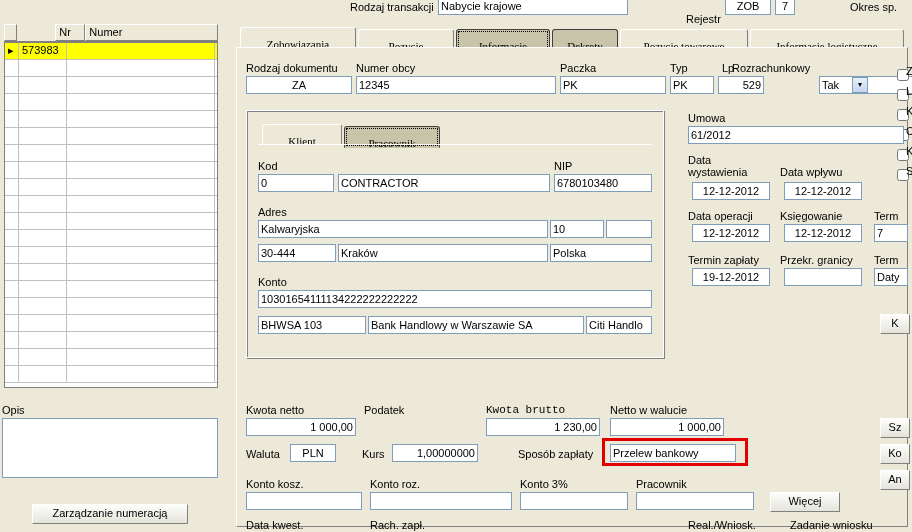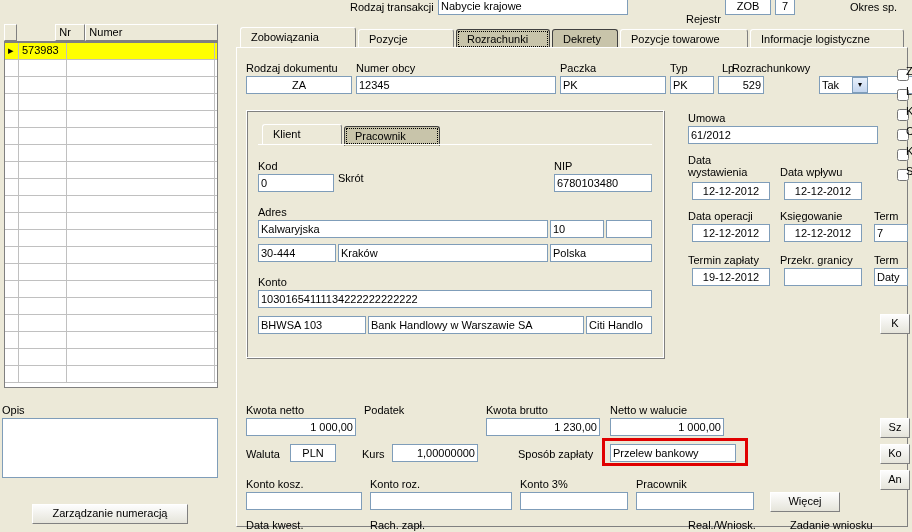--- a/index.html
+++ b/index.html
@@ -35,23 +35,25 @@
     cursor:pointer;
   }
   .tab {
     position:absolute;
     background:#ece9d8;
     border:1px solid #808080;
     border-bottom:none;
     border-top-color:#fff; border-left-color:#fff;
     border-top-left-radius:3px; border-top-right-radius:3px;
     font-size:11px;
-    padding:3px 10px;
+    padding:10px 10px;
     height:20px;
     cursor:pointer;
+    text-align:center;
+    font-family:Liberation Serif, serif;
   }
   .tab.sel {
     background:#c8c4aa;
     border-color:#404040;
     border-bottom:1px solid #c8c4aa;
   }
   .tab.dotted {
     outline:1px dotted #000;
     outline-offset:-3px;
     background:#c8c4aa;
@@ -217,21 +219,21 @@
         <div class="grid-cell" style="width:148px;"></div>
       </div>
 </div>
 
 <div class="lbl" style="left:2px; top:404px;">Opis</div>
 <div class="field" style="left:2px; top:418px; width:216px; height:60px;"></div>
 <div class="btn" style="left:32px; top:504px; width:156px;">Zarządzanie numeracją</div>
 
 <div class="tab" style="left:240px; top:27px; width:116px;">Zobowiązania</div>
 <div class="tab" style="left:358px; top:29px; width:96px;">Pozycje</div>
-<div class="tab sel dotted" style="left:456px; top:29px; width:94px;">Rozrachunki</div>
+<div class="tab sel dotted" style="left:456px; top:29px; width:94px;">Informacje</div>
 <div class="tab sel" style="left:552px; top:29px; width:66px;">Dekrety</div>
 <div class="tab" style="left:620px; top:29px; width:128px;">Pozycje towarowe</div>
 <div class="tab" style="left:750px; top:29px; width:154px;">Informacje logistyczne</div>
 <div style="position:absolute; left:236px; top:47px; width:672px; height:480px; border:1px solid #fff; border-left-color:#fff; border-top-color:#fff; border-right-color:#808080; border-bottom-color:#808080; background:#ece9d8;"></div>
 
 <div class="lbl" style="left:246px; top:62px;">Rodzaj dokumentu</div>
 <div class="field" style="left:246px; top:76px; width:106px; text-align:center;">ZA</div>
 <div class="lbl" style="left:356px; top:62px;">Numer obcy</div>
 <div class="field" style="left:356px; top:76px; width:200px;">12345</div>
 <div class="lbl" style="left:560px; top:62px;">Paczka</div>
@@ -258,40 +260,41 @@
 <div class="lbl" style="left:906px; top:165px;">S</div>
 
 <div class="groupbox" style="left:246px; top:110px; width:418px; height:248px;"></div>
 <div class="tab" style="left:262px; top:124px; width:80px; font-weight:normal;">Klient</div>
 <div class="tab sel dotted" style="left:344px; top:126px; width:96px;">Pracownik</div>
 <div style="position:absolute; left:258px; top:144px; width:394px; height:0; border-top:1px solid #fff;"></div>
 
 <div class="lbl" style="left:258px; top:160px;">Kod</div>
 <div class="field" style="left:258px; top:174px; width:76px;">0</div>
 <div class="lbl" style="left:338px; top:172px;">Skrót</div>
+<div class="field" style="left:338px; top:174px; width:212px;">CONTRACTOR</div>
 <div class="lbl" style="left:554px; top:160px;">NIP</div>
 <div class="field" style="left:554px; top:174px; width:98px;">6780103480</div>
 
 <div class="lbl" style="left:258px; top:206px;">Adres</div>
 <div class="field" style="left:258px; top:220px; width:290px;">Kalwaryjska</div>
 <div class="field" style="left:550px; top:220px; width:54px;">10</div>
 <div class="field" style="left:606px; top:220px; width:46px;"></div>
 
 <div class="field" style="left:258px; top:244px; width:78px;">30-444</div>
 <div class="field" style="left:338px; top:244px; width:210px;">Kraków</div>
 <div class="field" style="left:550px; top:244px; width:102px;">Polska</div>
 
 <div class="lbl" style="left:258px; top:276px;">Konto</div>
 <div class="field" style="left:258px; top:290px; width:394px;">10301654111134222222222222</div>
 <div class="field" style="left:258px; top:316px; width:108px;">BHWSA 103</div>
 <div class="field" style="left:368px; top:316px; width:216px;">Bank Handlowy w Warszawie SA</div>
 <div class="field" style="left:586px; top:316px; width:66px;">Citi Handlo</div>
 
 <div class="lbl" style="left:688px; top:112px;">Umowa</div>
-<div class="field" style="left:688px; top:126px; width:190px;">61/2012</div>
+<div class="field" style="left:688px; top:126px; width:216px;">61/2012</div>
 
 <div class="lbl" style="left:688px; top:154px; width:70px;">Data wystawienia</div>
 <div class="field" style="left:692px; top:182px; width:78px; text-align:center;">12-12-2012</div>
 <div class="lbl" style="left:780px; top:166px;">Data wpływu</div>
 <div class="field" style="left:784px; top:182px; width:78px; text-align:center;">12-12-2012</div>
 
 <div class="lbl" style="left:688px; top:210px;">Data operacji</div>
 <div class="field" style="left:692px; top:224px; width:78px; text-align:center;">12-12-2012</div>
 <div class="lbl" style="left:780px; top:210px;">Księgowanie</div>
 <div class="field" style="left:784px; top:224px; width:78px; text-align:center;">12-12-2012</div>
@@ -303,21 +306,21 @@
 <div class="lbl" style="left:780px; top:254px;">Przekr. granicy</div>
 <div class="field" style="left:784px; top:268px; width:78px;"></div>
 <div class="lbl" style="left:874px; top:254px;">Term</div>
 <div class="field" style="left:874px; top:268px; width:34px;">Daty</div>
 
 <div class="btn" style="left:880px; top:314px; width:30px;">K</div>
 
 <div class="lbl" style="left:246px; top:404px;">Kwota netto</div>
 <div class="field" style="left:246px; top:418px; width:110px; text-align:right;">1 000,00</div>
 <div class="lbl" style="left:364px; top:404px;">Podatek</div>
-<div class="lbl" style="left:486px; top:404px;">Kwota brutto</div>
+<div class="lbl" style="left:486px; top:404px;font-family:Liberation Mono, monospace;">Kwota brutto</div>
 <div class="field" style="left:486px; top:418px; width:114px; text-align:right;">1 230,00</div>
 <div class="lbl" style="left:610px; top:404px;">Netto w walucie</div>
 <div class="field" style="left:610px; top:418px; width:114px; text-align:right;">1 000,00</div>
 
 <div class="lbl" style="left:246px; top:448px;">Waluta</div>
 <div class="field" style="left:290px; top:444px; width:46px; text-align:center;">PLN</div>
 <div class="lbl" style="left:362px; top:448px;">Kurs</div>
 <div class="field" style="left:392px; top:444px; width:86px; text-align:right;">1,00000000</div>
 <div class="lbl" style="left:518px; top:448px;">Sposób zapłaty</div>
 <div class="field" style="left:610px; top:444px; width:126px;">Przelew bankowy</div>

